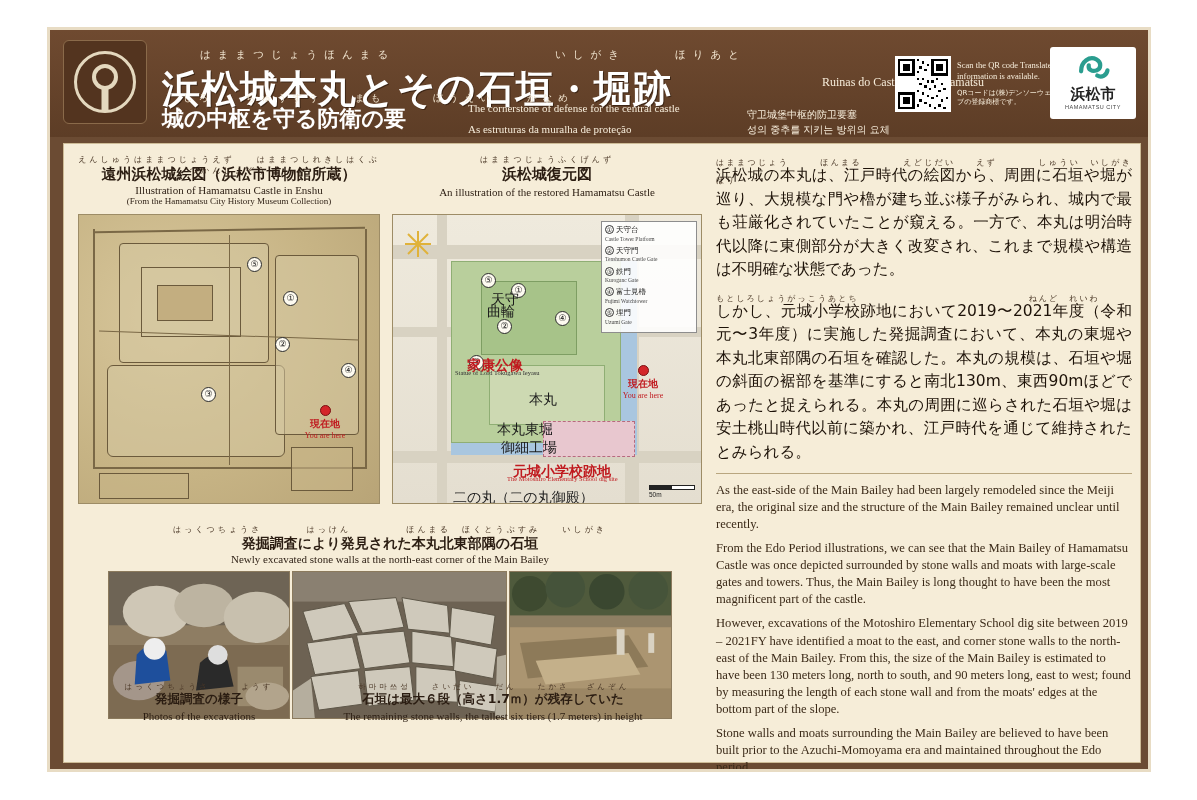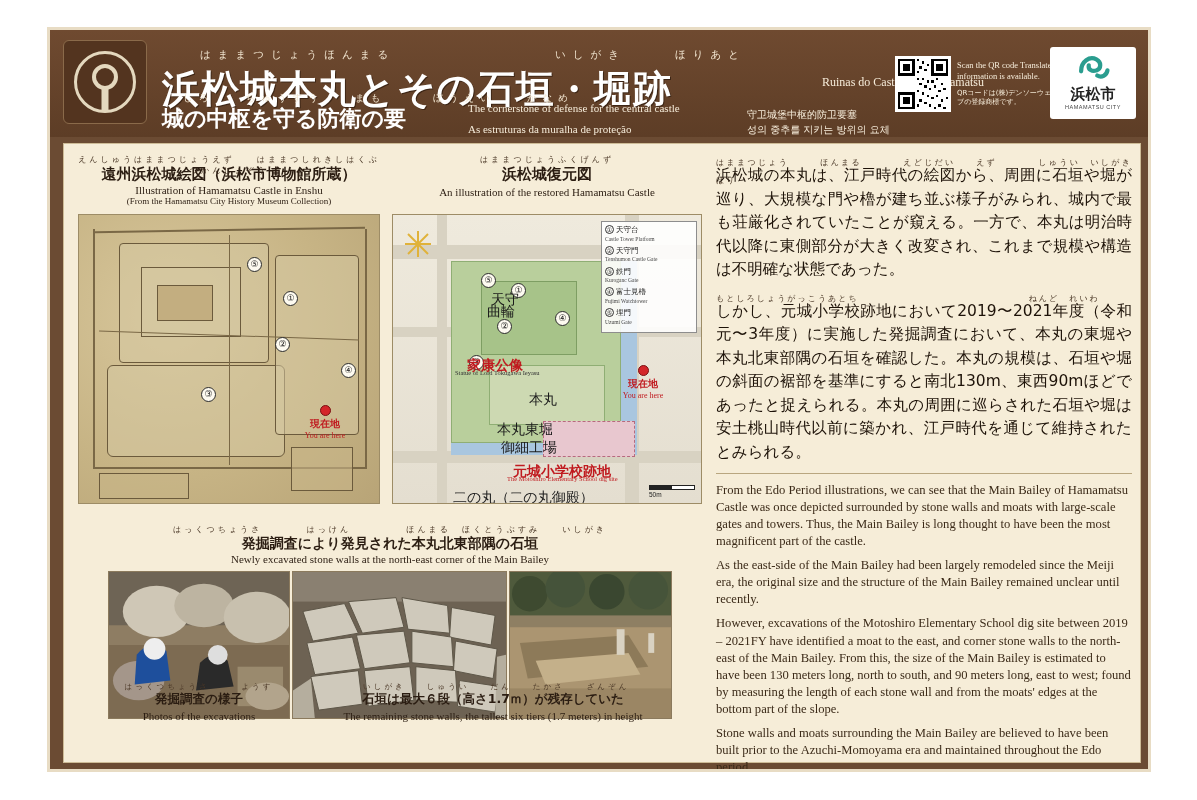--- a/index.html
+++ b/index.html
@@ -613,21 +613,21 @@
               <rect x="108" y="58" width="8" height="26" fill="#d9d2c2"></rect>
               <rect x="140" y="62" width="6" height="20" fill="#d9d2c2"></rect>
             </svg>
           </div>
         </div>
 
         <div class="cap-ruby" style="left:30px; top:158px; width:182px;">はっくつちょうさ　　　ようす</div>
         <div class="cap-jp" style="left:30px; top:167px; width:182px;">発掘調査の様子</div>
         <div class="cap-en" style="left:18px; top:186px; width:206px;">Photos of the excavations</div>
 
-        <div class="cap-ruby" style="left:236px; top:158px; width:300px;">いしがき　　しゅうい　　だん　　たかさ</div>
+        <div class="cap-ruby" style="left:236px; top:158px; width:300px;">하마마쓰성　　さいだい　　だん　　たかさ</div>
         <div class="cap-ruby" style="left:470px; top:158px; width:120px;">ざんぞん</div>
         <div class="cap-jp" style="left:224px; top:167px; width:382px;">石垣は最大６段（高さ1.7ｍ）が残存していた</div>
         <div class="cap-en" style="left:224px; top:186px; width:382px;">The remaining stone walls, the tallest six tiers (1.7 meters) in height</div>
       </div>
     </div>
 
     <div id="right-col">
       <div class="jp-body">
         <div class="jp-para">
           <span class="jp-ruby">はままつじょう　　　ほんまる　　　　えどじだい　　えず　　　　しゅうい　いしがき　ほり</span>
@@ -635,21 +635,21 @@
         </div>
         <div class="jp-para">
           <span class="jp-ruby">もとしろしょうがっこうあとち　　　　　　　　　　　　　　　　　ねんど　れいわ</span>
           <span>しかし、元城小学校跡地において2019〜2021年度（令和元〜3年度）に実施した発掘調査において、本丸の東堀や本丸北東部隅の石垣を確認した。本丸の規模は、石垣や堀の斜面の裾部を基準にすると南北130m、東西90mほどであったと捉えられる。本丸の周囲に巡らされた石垣や堀は安土桃山時代以前に築かれ、江戸時代を通じて維持されたとみられる。</span>
         </div>
       </div>
 
       <div id="divider"></div>
 
       <div class="en-body">
+        <div class="en-para">As the east-side of the Main Bailey had been largely remodeled since the Meiji era, the original size and the structure of the Main Bailey remained unclear until recently.</div>
         <div class="en-para">From the Edo Period illustrations, we can see that the Main Bailey of Hamamatsu Castle was once depicted surrounded by stone walls and moats with large-scale gates and towers. Thus, the Main Bailey is long thought to have been the most magnificent part of the castle.</div>
-        <div class="en-para">As the east-side of the Main Bailey had been largely remodeled since the Meiji era, the original size and the structure of the Main Bailey remained unclear until recently.</div>
         <div class="en-para">However, excavations of the Motoshiro Elementary School dig site between 2019 – 2021FY have identified a moat to the east, and corner stone walls to the north-east of the Main Bailey. From this, the size of the Main Bailey is estimated to have been 130 meters long, north to south, and 90 meters long, east to west; found by measuring the length of each stone wall and from the moats' edges at the bottom part of the slope.</div>
         <div class="en-para">Stone walls and moats surrounding the Main Bailey are believed to have been built prior to the Azuchi-Momoyama era and maintained throughout the Edo period.</div>
       </div>
     </div>
 
   </div>
 </div>
 
 </body></html>

